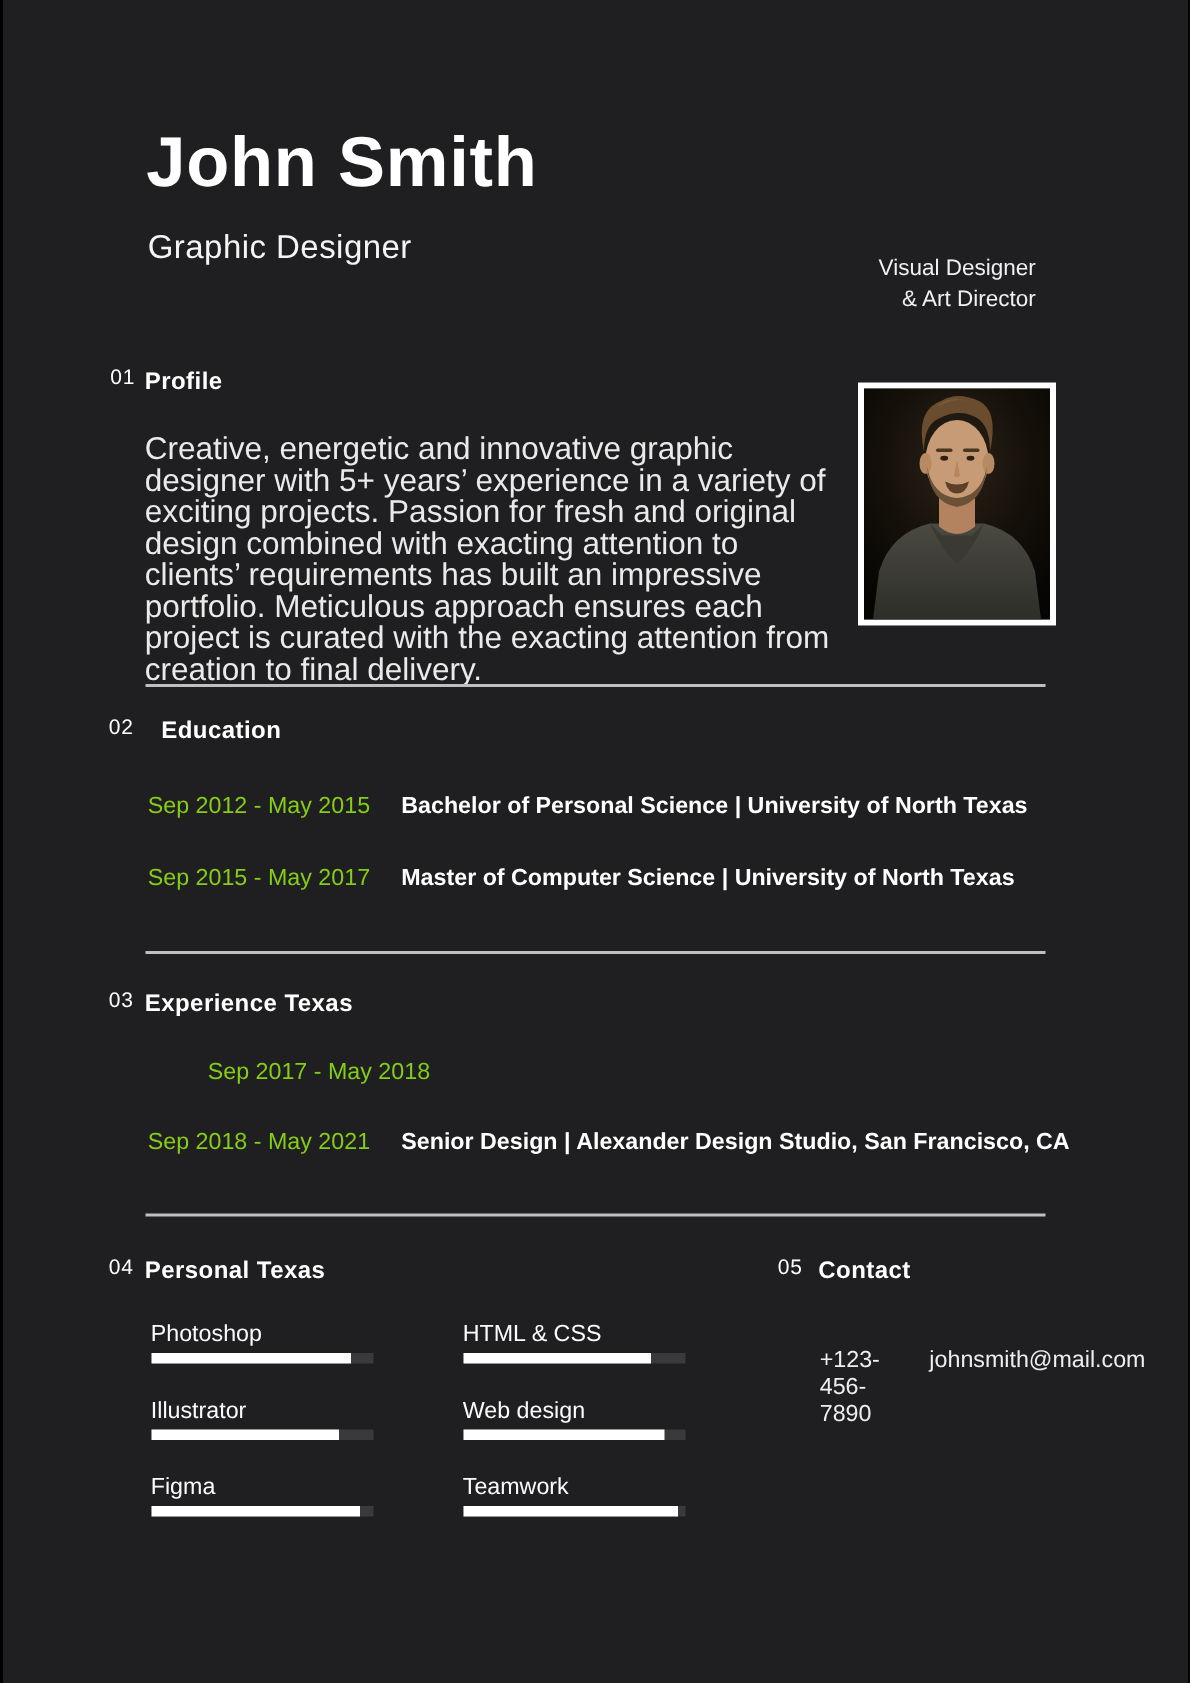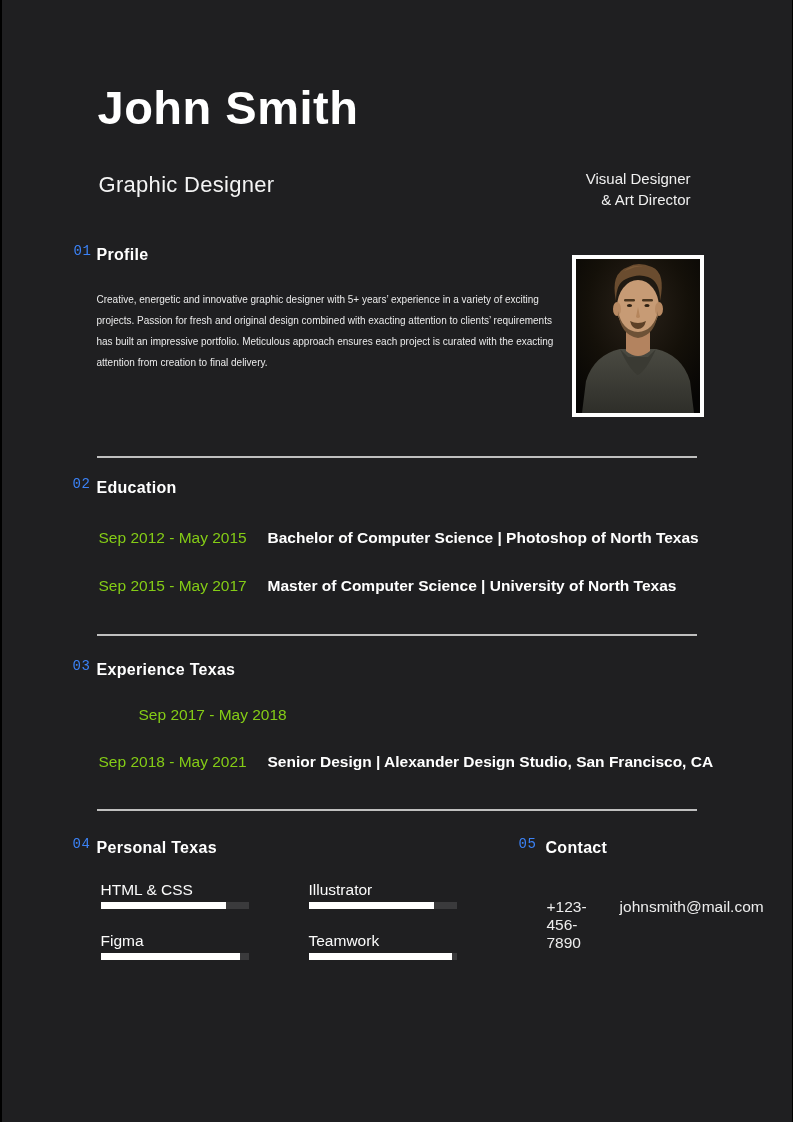--- a/index.html
+++ b/index.html
@@ -14,41 +14,40 @@
     overflow: hidden;
     margin: 0 auto;
   }
   
   .name {
     position: absolute; left: 96px; top: 80px;
     font-size: 47px; font-weight: 700; letter-spacing: 0.5px; color: #ffffff;
   }
   .role {
     position: absolute; left: 97px; top: 152px;
-    font-size: 22px; font-weight: 400; color: #f4f4f4; letter-spacing: 0.3px; margin-top: 20px;
+    font-size: 22px; font-weight: 400; color: #f4f4f4; letter-spacing: 0.3px;
   }
   .tagline {
     position: absolute; right: 101px; top: 168px;
     text-align: right; font-size: 15px; line-height: 21px;
     font-weight: 500; color: #f0f0f0;
   }
   
   .sec-num {
-    position: absolute; font-size: 14px; font-weight: 500; color: #3b82f6;
+    position: absolute; font-size: 14px; font-weight: 500; color: #ffffff;
     letter-spacing: 0.5px;
-    font-family: Liberation Mono, monospace;
   }
   .sec-title {
     position: absolute; font-size: 16px; font-weight: 700; color: #ffffff;
     letter-spacing: 0.3px;
   }
   
   .profile-body {
     position: absolute; left: 95px; top: 289px; width: 462px;
-    font-size: 10px; line-height: 21px; color: #eaeaea; font-weight: 400;
+    font-size: 21px; line-height: 21px; color: #eaeaea; font-weight: 400;
   }
   .photo-frame {
     position: absolute; left: 570px; top: 255px;
     width: 132px; height: 162px;
     background: #0a0908; border: 4px solid #ffffff;
   }
   .photo-frame svg { display: block; width: 100%; height: 100%; }
   
   .divider {
     position: absolute; left: 95px; width: 600px; height: 2px;
@@ -141,24 +140,24 @@
       <ellipse cx="53.5" cy="46.5" rx="2.6" ry="1.6" fill="#2d2013"></ellipse>
       <ellipse cx="71" cy="46.5" rx="2.6" ry="1.6" fill="#2d2013"></ellipse>
 
       <path d="M62,48 L60,58 Q62,60 64,58 Z" fill="#b5855c"></path>
     </svg>
   </div>
 
   <div class="divider divider-1"></div>
 
   <div class="sec-num" style="left:71px; top:476px;">02</div>
-  <div class="sec-title" style="left:95px; top:479px;">Education</div>
+  <div class="sec-title" style="left:106px; top:479px;">Education</div>
   <div class="row" style="top:529px;">
     <span class="dates">Sep 2012 - May 2015</span>
-    <span class="detail">Bachelor of Computer Science | Photoshop of North Texas</span>
+    <span class="detail">Bachelor of Personal Science | University of North Texas</span>
   </div>
   <div class="row" style="top:577px;">
     <span class="dates">Sep 2015 - May 2017</span>
     <span class="detail">Master of Computer Science | University of North Texas</span>
   </div>
 
   <div class="divider divider-2"></div>
 
   <div class="sec-num" style="left:71px; top:658px;">03</div>
   <div class="sec-title" style="left:95px; top:661px;">Experience Texas</div>
@@ -169,29 +168,41 @@
     <span class="dates">Sep 2018 - May 2021</span>
     <span class="detail">Senior Design | Alexander Design Studio, San Francisco, CA</span>
   </div>
 
   <div class="divider divider-3"></div>
 
   <div class="sec-num" style="left:71px; top:836px;">04</div>
   <div class="sec-title" style="left:95px; top:839px;">Personal Texas</div>
   <div class="skills-grid">
     <div class="skill">
+      <div class="skill-label">Photoshop</div>
+      <div class="skill-bar">
+        <div class="skill-fill" style="width: 90%;"></div>
+      </div>
+    </div>
+    <div class="skill">
       <div class="skill-label">HTML &amp; CSS</div>
       <div class="skill-bar">
         <div class="skill-fill" style="width: 85%;"></div>
       </div>
     </div>
     <div class="skill">
       <div class="skill-label">Illustrator</div>
       <div class="skill-bar">
         <div class="skill-fill" style="width: 85%;"></div>
+      </div>
+    </div>
+    <div class="skill">
+      <div class="skill-label">Web design</div>
+      <div class="skill-bar">
+        <div class="skill-fill" style="width: 91%;"></div>
       </div>
     </div>
     <div class="skill">
       <div class="skill-label">Figma</div>
       <div class="skill-bar">
         <div class="skill-fill" style="width: 94%;"></div>
       </div>
     </div>
     <div class="skill">
       <div class="skill-label">Teamwork</div>

